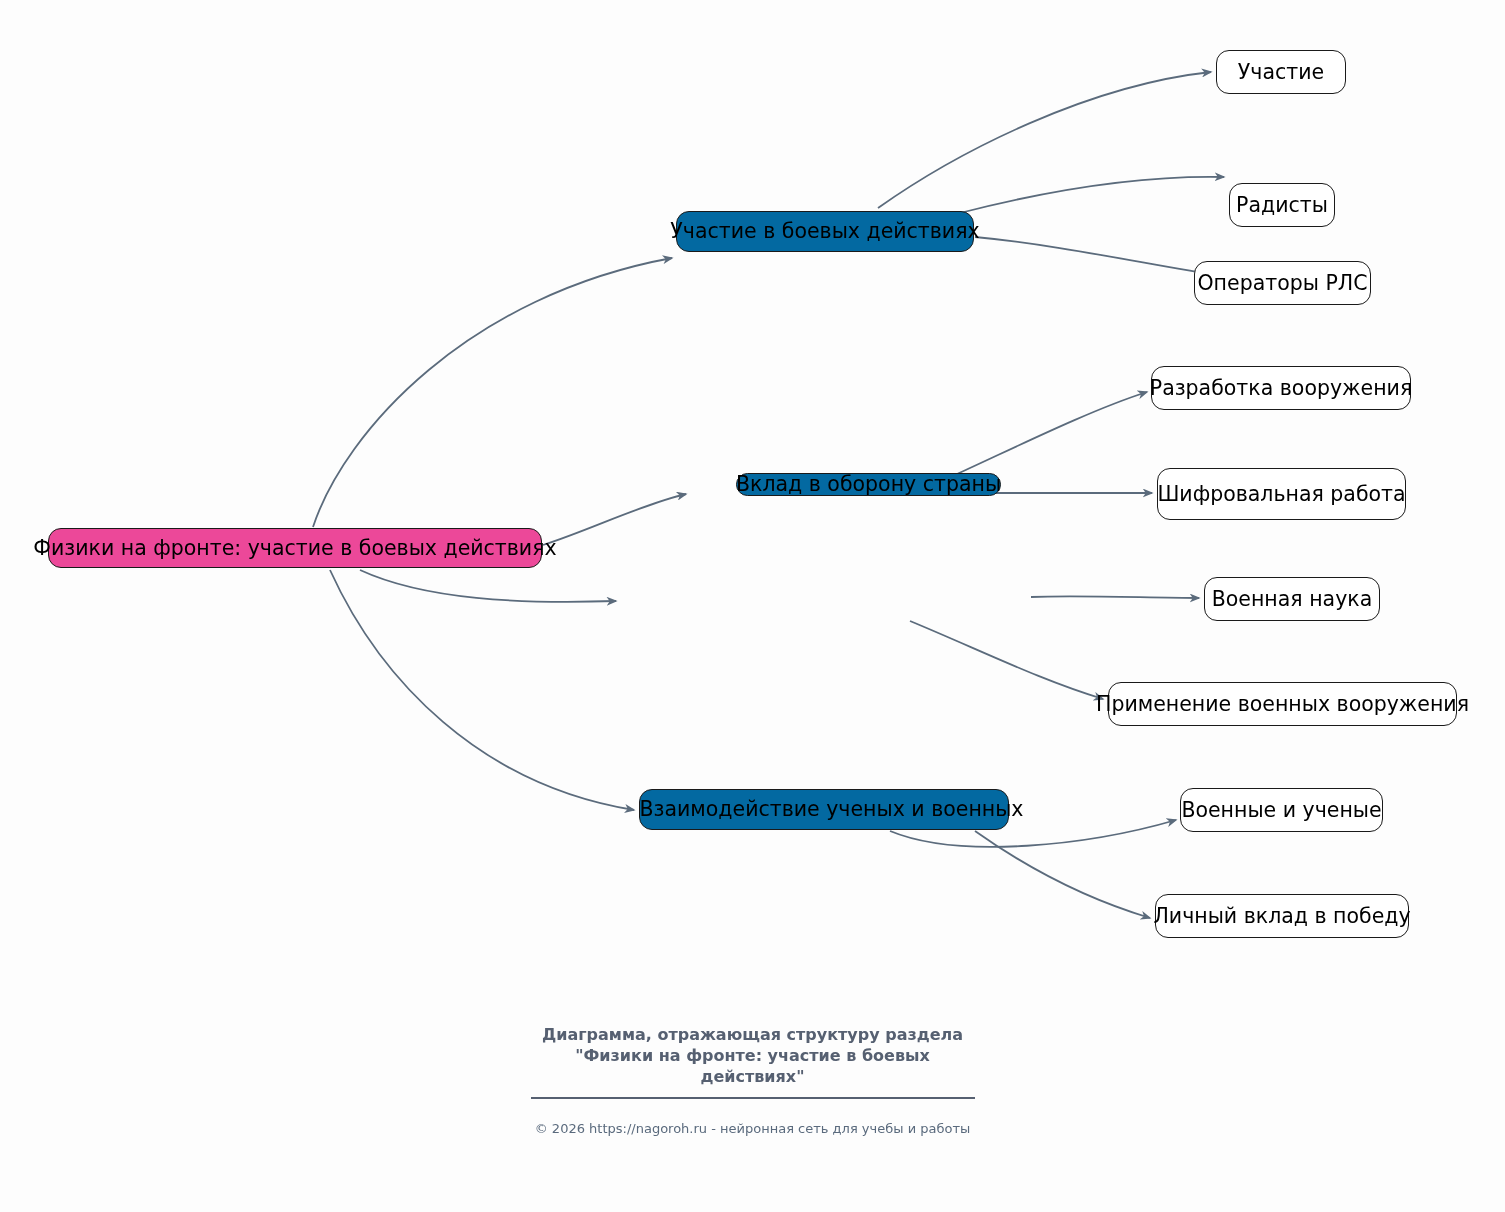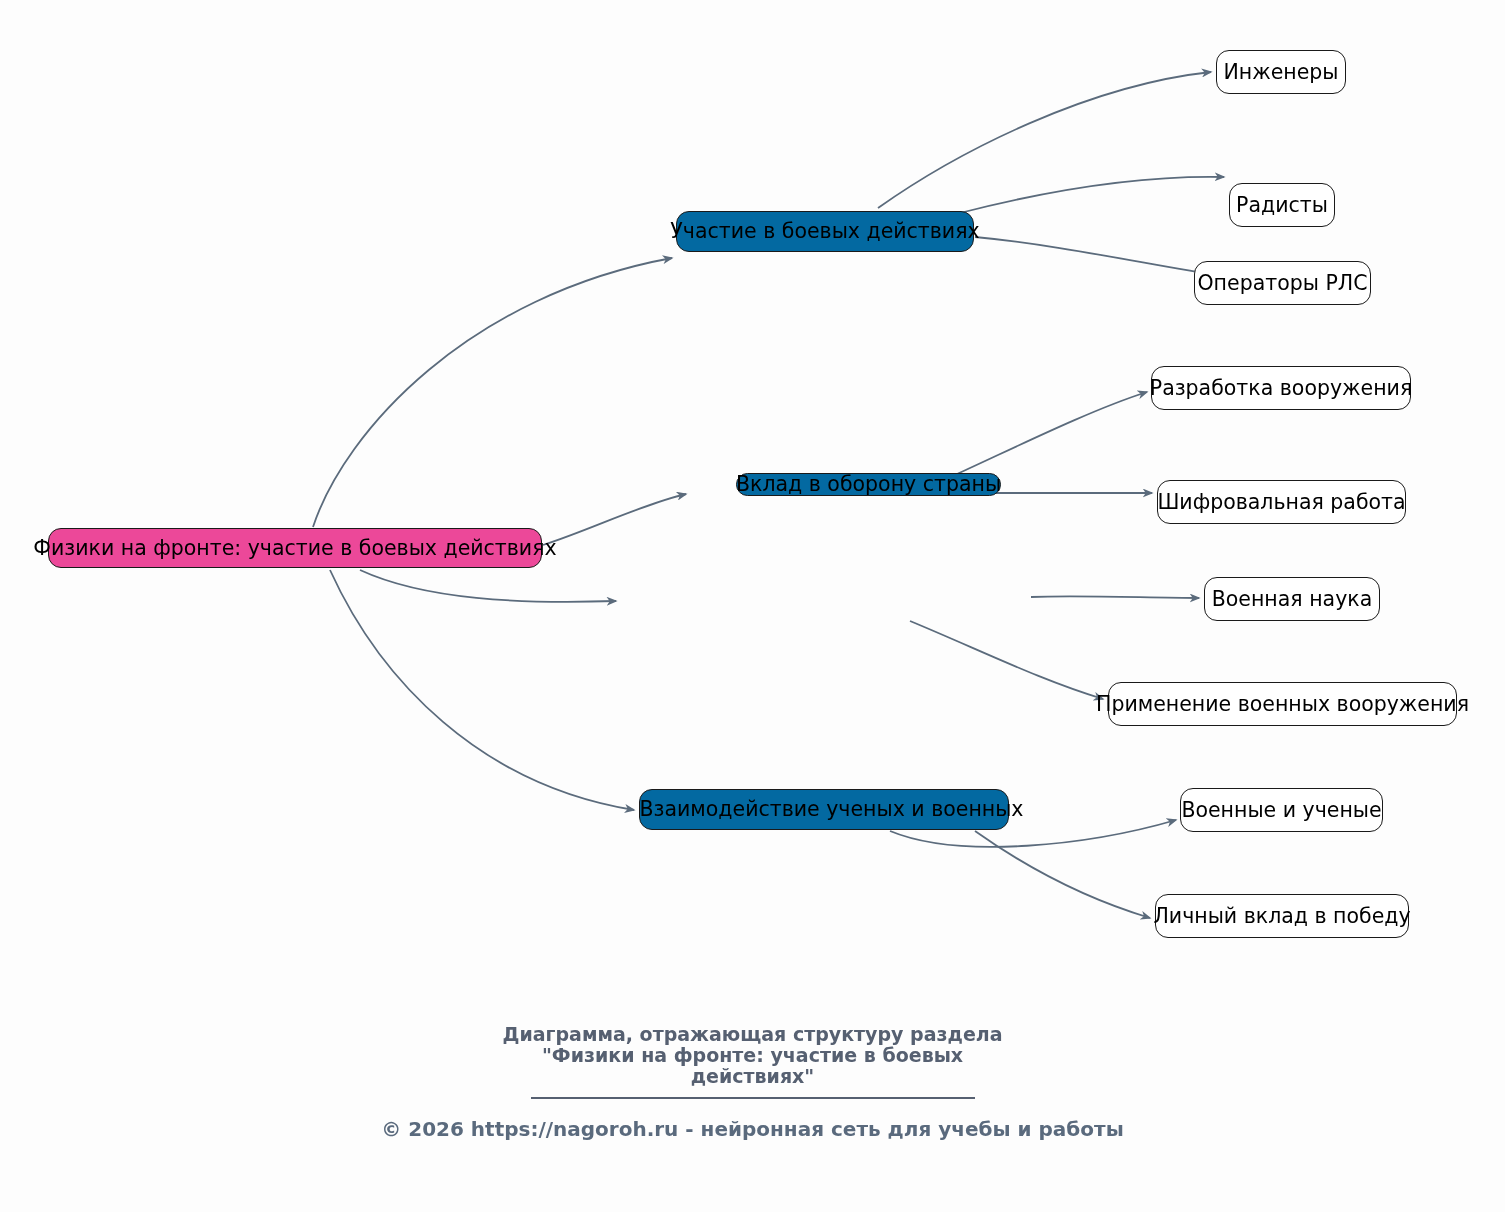--- a/index.html
+++ b/index.html
@@ -57,36 +57,35 @@
   }
   #footer {
     position: absolute;
     left: 0;
     width: 1505px;
     text-align: center;
   }
   .caption {
     color: #566071;
     font-weight: bold;
-    font-size: 19px;
+    font-size: 16px;
     line-height: 21px;
     white-space: pre-line;
   }
   .divider {
     margin: 10px auto 0 auto;
     width: 444px;
     height: 2px;
     background: #566071;
   }
   .copyright {
     margin-top: 18px;
     color: #5a6a7d;
-    font-size: 20px;
+    font-size: 13px;
     line-height: 24px;
-    font-weight: bold;
   }
 </style>
 </head>
 <body>
 
 <div id="canvas">
 
   <svg id="edges" viewBox="0 0 1505 1212">
     <defs>
       <marker id="arrow" markerWidth="11" markerHeight="9" refX="9.4" refY="4.5" orient="auto" markerUnits="userSpaceOnUse">
@@ -118,36 +117,36 @@
   </svg>
 
   <div class="node node-root" style="left:48px; top:528px; width:494px; height:40px;">
     <span>Физики на фронте: участие в боевых действиях</span>
   </div>
 
   <div class="node node-branch" style="left:676px; top:211px; width:298px; height:41px;">
     <span>Участие в боевых действиях</span>
   </div>
   <div class="node node-leaf" style="left:1216px; top:50px; width:130px; height:44px;">
-    <span>Инженеры</span>
+    <span>Участие</span>
   </div>
   <div class="node node-leaf" style="left:1229px; top:155px; width:106px; height:44px;margin-top:28px;">
     <span>Радисты</span>
   </div>
   <div class="node node-leaf" style="left:1194px; top:261px; width:177px; height:44px;">
     <span>Операторы РЛС</span>
   </div>
 
   <div class="node node-branch" style="left:691px; top:473px; width:265px; height:23px;margin-left:45px;">
     <span>Вклад в оборону страны</span>
   </div>
   <div class="node node-leaf" style="left:1151px; top:366px; width:260px; height:44px;">
     <span>Разработка вооружения</span>
   </div>
-  <div class="node node-leaf" style="left:1157px; top:480px; width:249px; height:44px;">
+  <div class="node node-leaf" style="left:1157px; top:468px; width:249px; height:52px;">
     <span>Шифровальная работа</span>
   </div>
 
   <div class="node node-leaf" style="left:1204px; top:577px; width:176px; height:44px;">
     <span>Военная наука</span>
   </div>
   <div class="node node-leaf" style="left:1108px; top:682px; width:349px; height:44px;">
     <span>Применение военных вооружения</span>
   </div>
 

